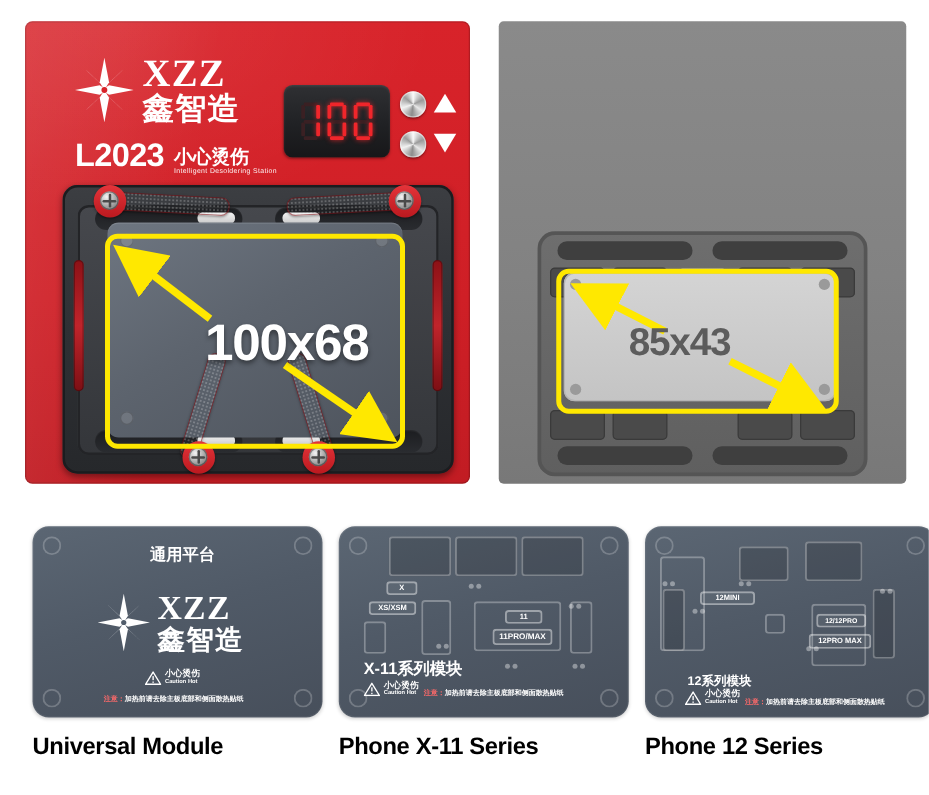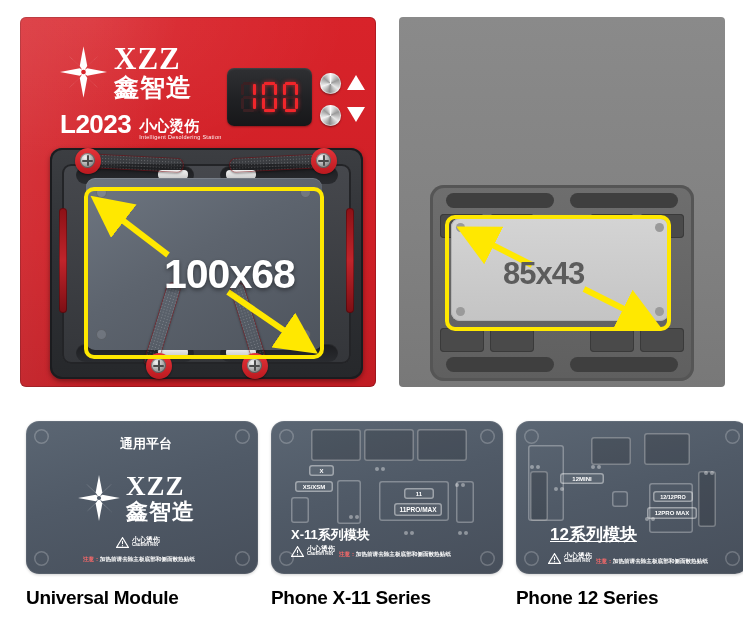--- a/index.html
+++ b/index.html
@@ -437,21 +437,21 @@
       </div>
     <div class="dotpair" style="left:188px;top:50px;">
         <i></i>
         <i></i>
       </div>
     <div class="dotpair" style="left:129px;top:96px;">
         <i></i>
         <i></i>
       </div>
 
-    <div class="card-title" style="left:34px;top:102px;font-size:17px;text-decoration:underline;">12系列模块</div>
+    <div class="card-title" style="left:34px;top:117px;font-size:10px;">12系列模块</div>
 
     <div class="warn" style="left:32px;top:131px;">
       <svg class="tri" viewBox="0 0 24 20">
         <path d="M12 1 L23 19 L1 19 Z" fill="none" stroke="#ffffff" stroke-width="2"></path>
         <rect x="11" y="7" width="2" height="6" fill="#ffffff"></rect>
         <rect x="11" y="15" width="2" height="2" fill="#ffffff"></rect>
       </svg>
       <div>
         <div class="warn-cn">小心烫伤</div>
         <div class="warn-en">Caution Hot</div>

